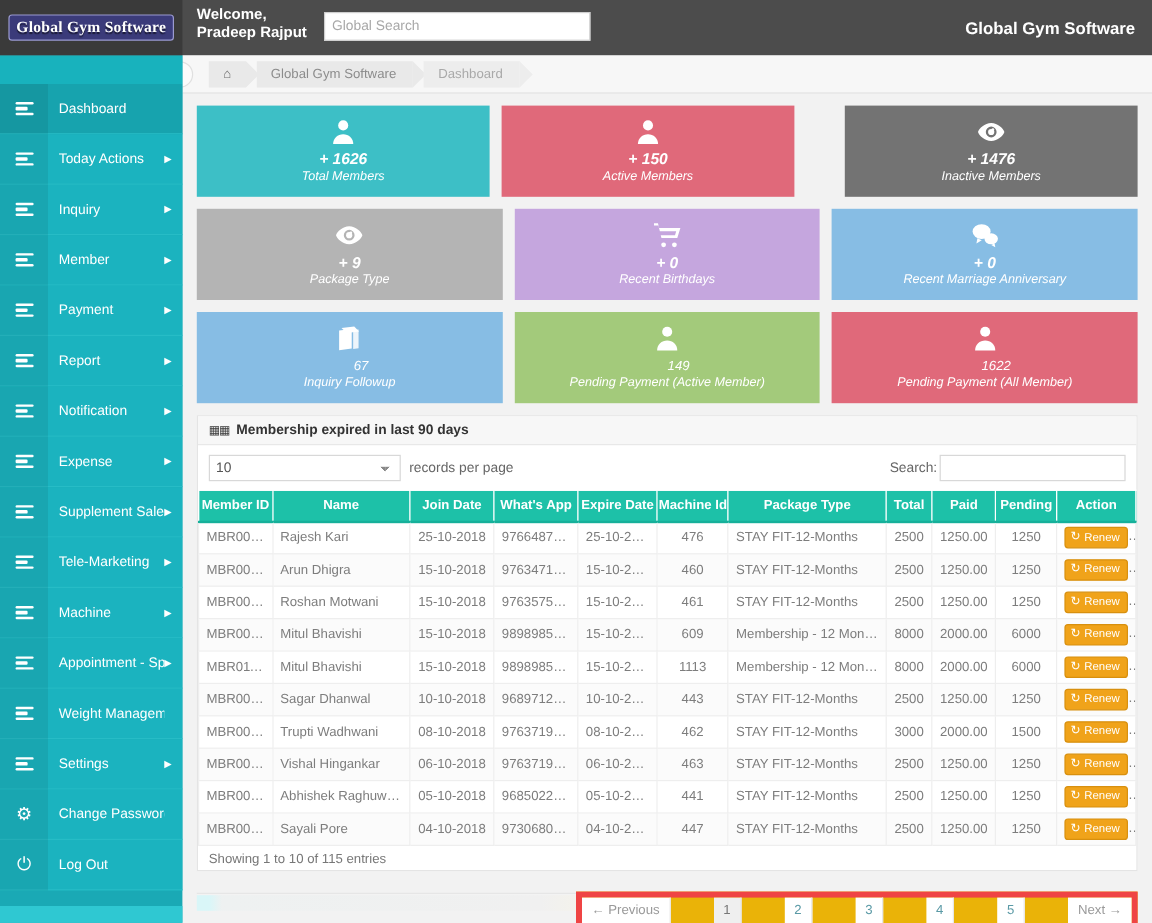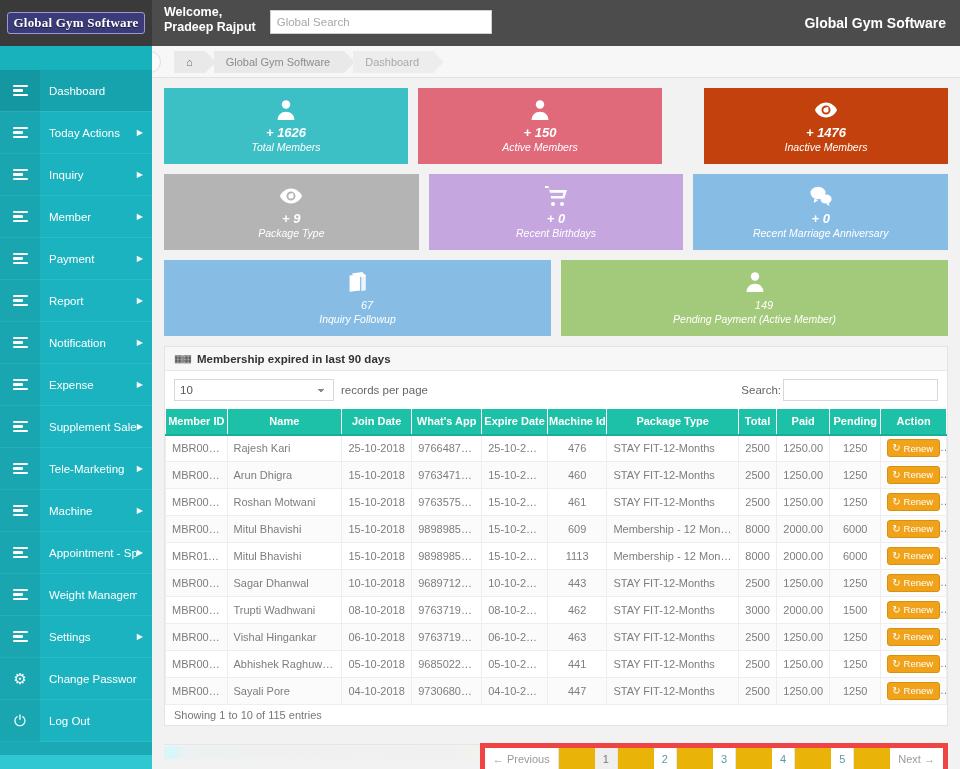--- a/index.html
+++ b/index.html
@@ -557,21 +557,21 @@
         <div class="stat-card" style="background: rgb(224, 105, 122);">
           <span class="stat-icon">
             <svg xmlns="http://www.w3.org/2000/svg" viewBox="0 0 24 24" fill="#fff" width="24" height="24">
               <circle cx="12" cy="6.5" r="4.2"></circle>
               <path d="M3.6 22c0-4.9 3.8-8.2 8.4-8.2s8.4 3.3 8.4 8.2z"></path>
             </svg>
           </span>
           <span class="stat-value">+ 150</span>
           <span class="stat-label">Active Members</span>
         </div>
-        <div class="stat-card" style="background: #c2410c; margin-left: 32px;">
+        <div class="stat-card" style="background: #737373; margin-left: 32px;">
           <span class="stat-icon">
             <svg xmlns="http://www.w3.org/2000/svg" viewBox="0 0 24 24" fill="#fff" width="24" height="24">
               <path d="M12 4.5C6.5 4.5 2 9 1 12c1 3 5.5 7.5 11 7.5S22 15 23 12c-1-3-5.5-7.5-11-7.5zm0 12a4.5 4.5 0 110-9 4.5 4.5 0 010 9z"></path>
               <circle cx="12" cy="12" r="2.6" fill="#fff"></circle>
               <circle cx="13.4" cy="10" r="1.1" fill="#fff"></circle>
             </svg>
           </span>
           <span class="stat-value">+ 1476</span>
           <span class="stat-label">Inactive Members</span>
         </div>
@@ -626,20 +626,30 @@
         </div>
         <div class="stat-card" style="background: rgb(163, 202, 123);">
           <span class="stat-icon">
             <svg xmlns="http://www.w3.org/2000/svg" viewBox="0 0 24 24" fill="#fff" width="24" height="24">
               <circle cx="12" cy="6.5" r="4.2"></circle>
               <path d="M3.6 22c0-4.9 3.8-8.2 8.4-8.2s8.4 3.3 8.4 8.2z"></path>
             </svg>
           </span>
           <span class="stat-value plain">149</span>
           <span class="stat-label">Pending Payment (Active Member)</span>
+        </div>
+        <div class="stat-card" style="background: rgb(224, 105, 122);">
+          <span class="stat-icon">
+            <svg xmlns="http://www.w3.org/2000/svg" viewBox="0 0 24 24" fill="#fff" width="24" height="24">
+              <circle cx="12" cy="6.5" r="4.2"></circle>
+              <path d="M3.6 22c0-4.9 3.8-8.2 8.4-8.2s8.4 3.3 8.4 8.2z"></path>
+            </svg>
+          </span>
+          <span class="stat-value plain">1622</span>
+          <span class="stat-label">Pending Payment (All Member)</span>
         </div>
       </div>
     </div>
 
   <div id="panel">
     <div id="panel-head">
       <span class="grid-glyph">▦▦</span>
       <span id="panel-title">Membership expired in last 90 days</span>
     </div>
 

